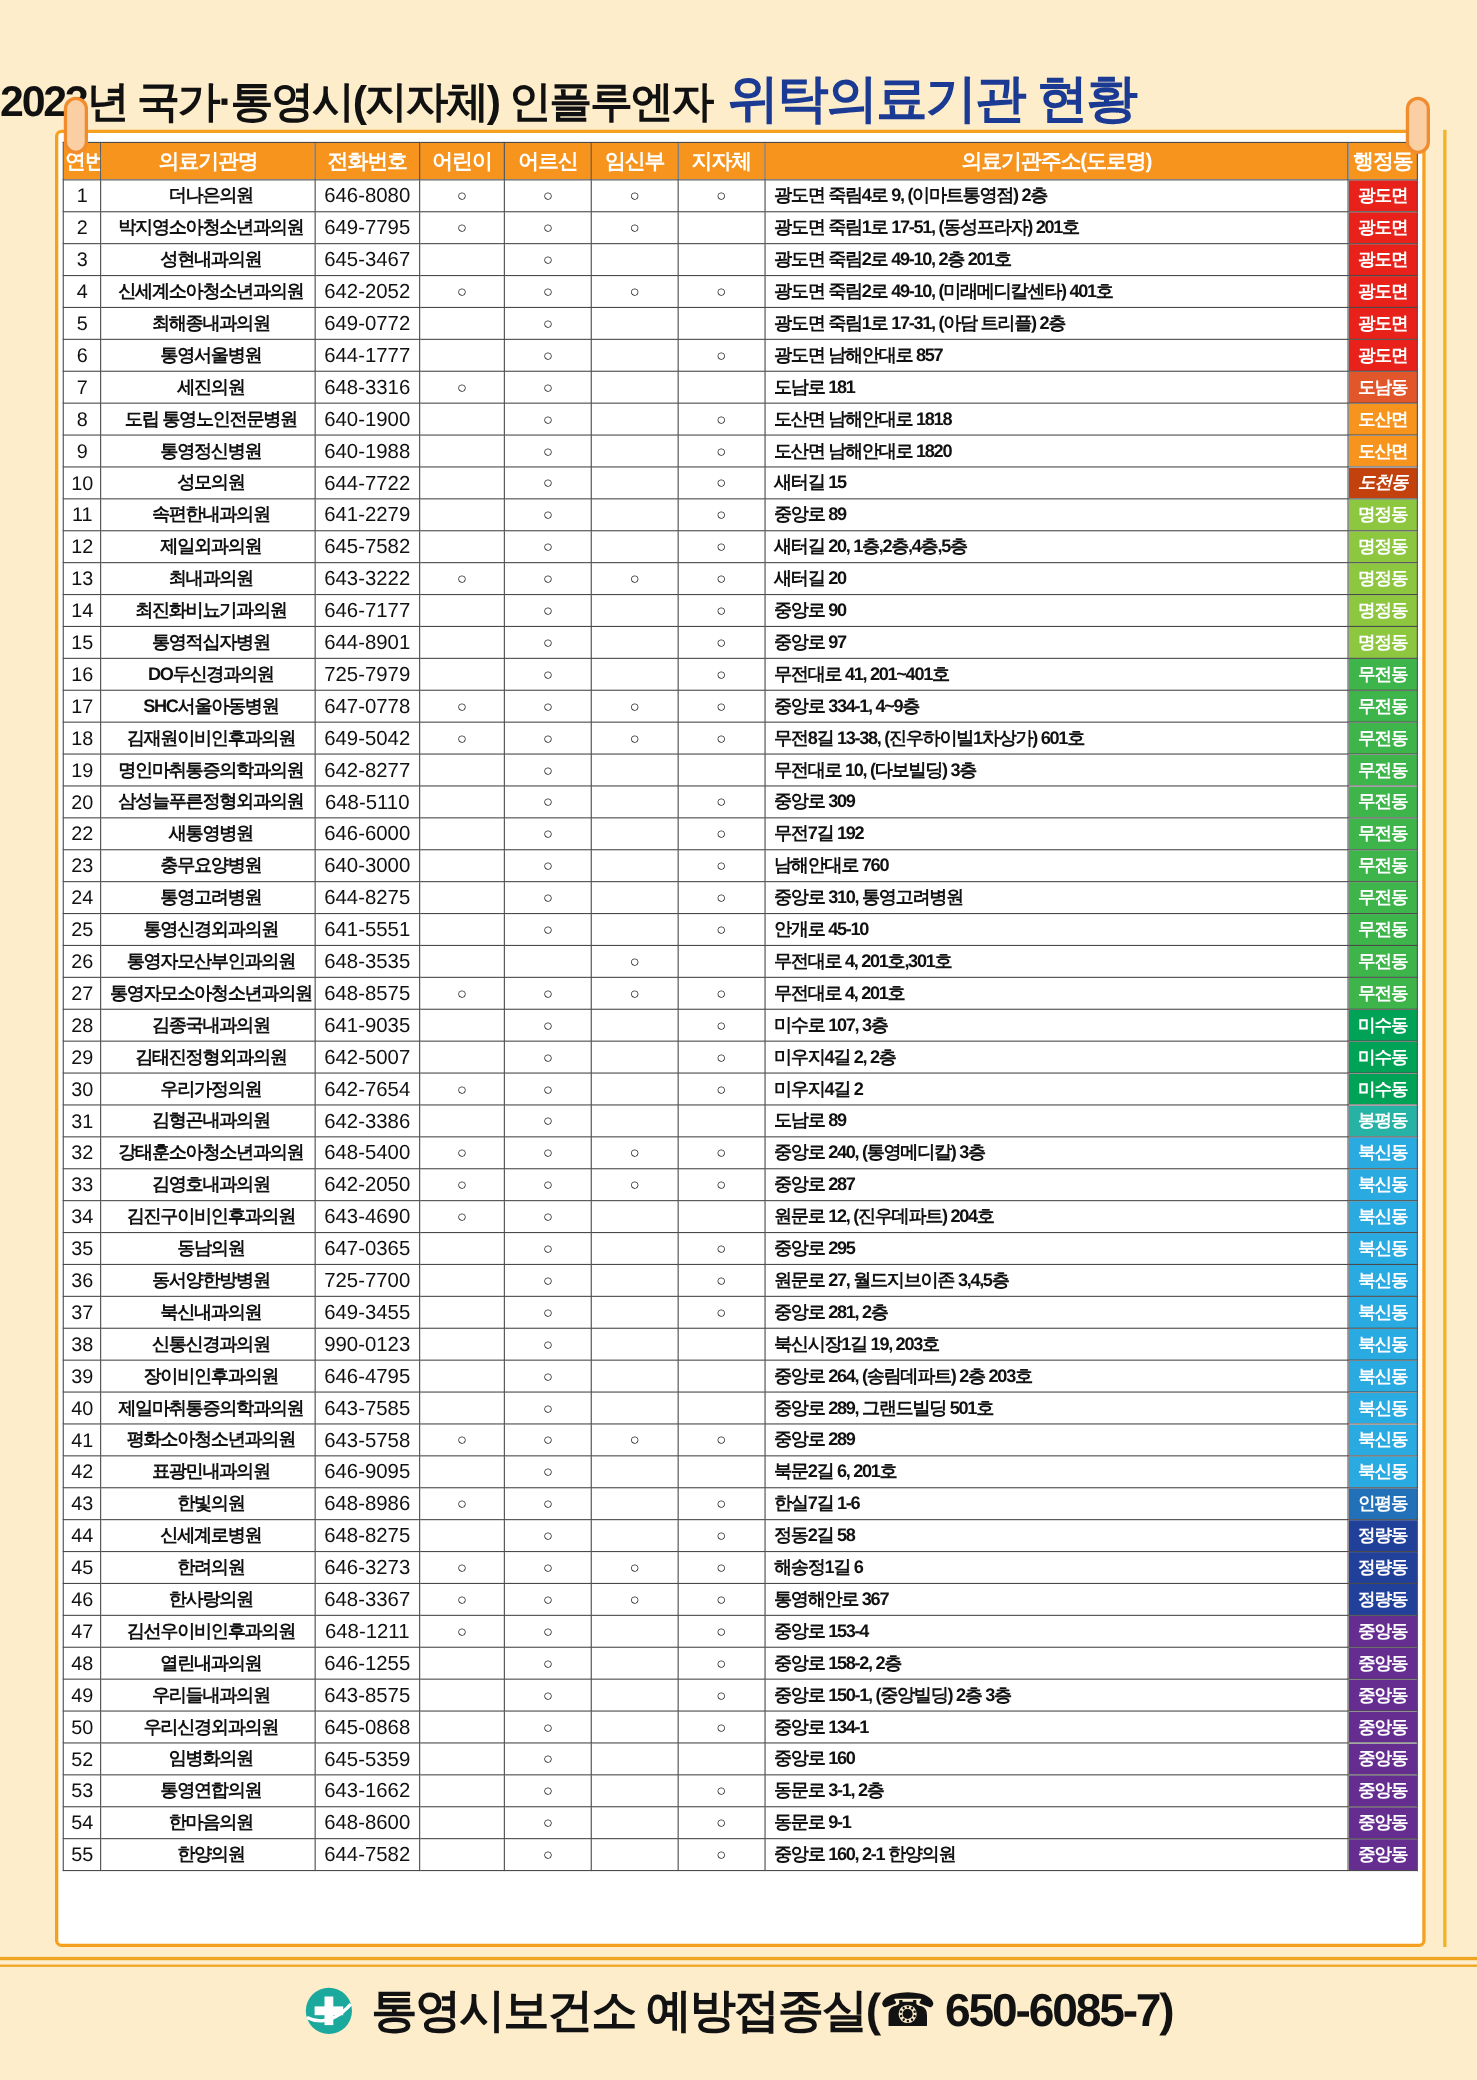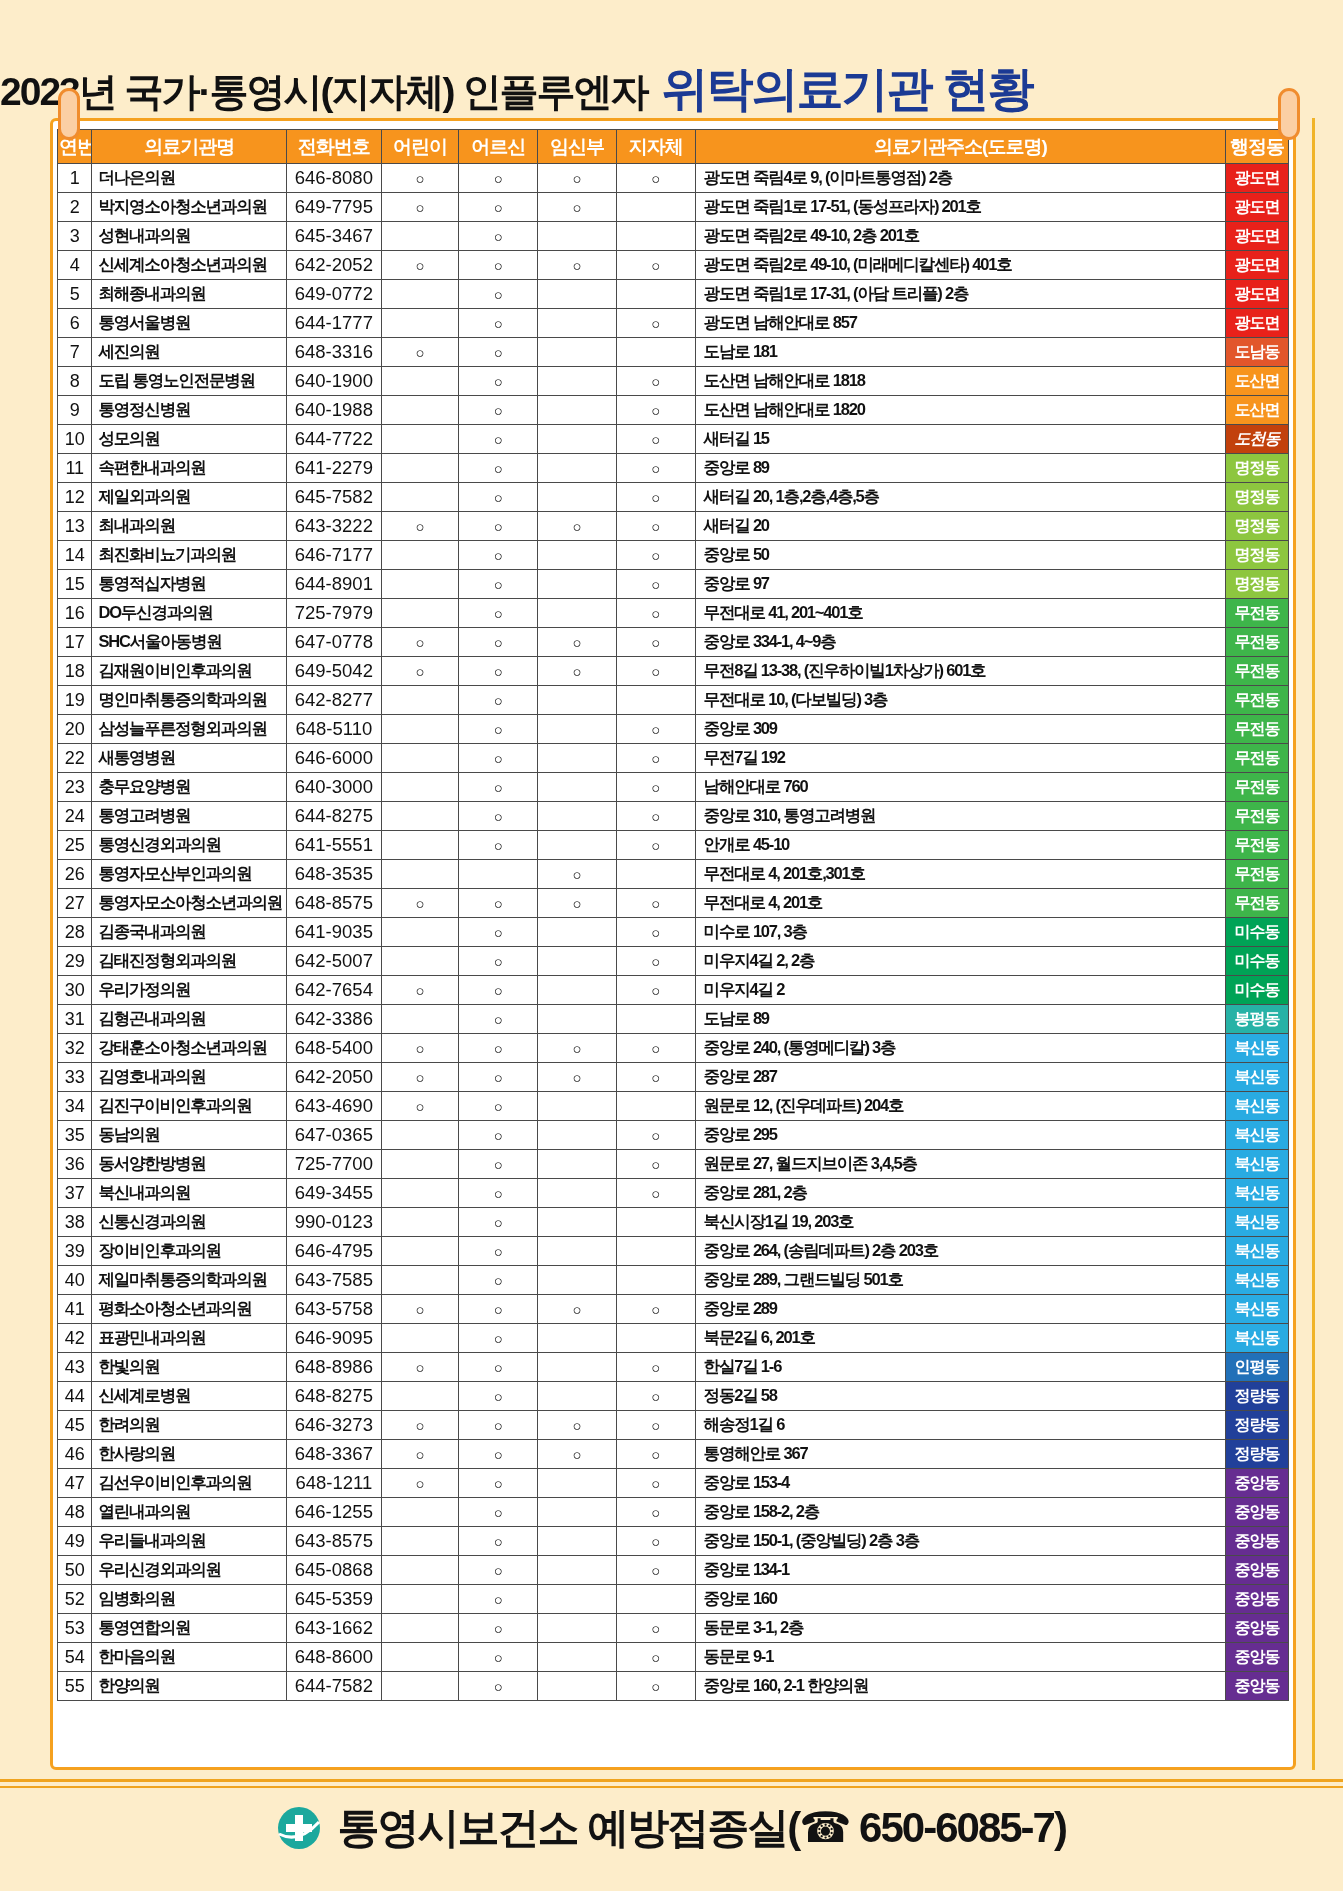--- a/index.html
+++ b/index.html
@@ -41,21 +41,21 @@
   th,td{
     border:1.5px solid #4a4a4a;box-sizing:border-box;
     overflow:hidden;white-space:nowrap;
   }
   thead th{
     background:#f7941d;color:#ffffff;font-weight:bold;font-size:19px;
     height:34px;letter-spacing:-1px;
   }
   tbody td{height:29px;font-size:16.5px;font-weight:bold;color:#111;}
   td.c-no{text-align:center;font-weight:normal;font-size:18px;font-family:"Liberation Sans",sans-serif;}
-  td.c-name{text-align:left;padding-left:6px;letter-spacing:-1.2px;}
+  td.c-name{text-align:center;padding-left:6px;letter-spacing:-1.2px;}
   td.c-phone{text-align:center;font-weight:normal;font-size:18.5px;letter-spacing:0;}
   td.c-mark{text-align:center;font-weight:normal;font-size:15px;}
   td.c-addr{text-align:left;padding-left:8px;letter-spacing:-1.2px;}
   td.c-dong{
     text-align:center;color:#ffffff;font-size:16px;letter-spacing:-1px;
     padding:0;
   }
   col.w-no{width:2.8%;}col.w-name{width:15.8%;}col.w-phone{width:7.7%;}
   col.w-child{width:6.3%;}col.w-elder{width:6.4%;}col.w-preg{width:6.4%;}
   col.w-gov{width:6.4%;}col.w-addr{width:43.1%;}col.w-dong{width:5.1%;}
@@ -259,21 +259,21 @@
           <td class="c-dong" style="background: rgb(141, 198, 63);">명정동</td>
         </tr>
         <tr>
           <td class="c-no">14</td>
           <td class="c-name">최진화비뇨기과의원</td>
           <td class="c-phone">646-7177</td>
           <td class="c-mark"></td>
           <td class="c-mark">○</td>
           <td class="c-mark"></td>
           <td class="c-mark">○</td>
-          <td class="c-addr">중앙로 50</td>
+          <td class="c-addr">중앙로 90</td>
           <td class="c-dong" style="background: rgb(141, 198, 63);">명정동</td>
         </tr>
         <tr>
           <td class="c-no">15</td>
           <td class="c-name">통영적십자병원</td>
           <td class="c-phone">644-8901</td>
           <td class="c-mark"></td>
           <td class="c-mark">○</td>
           <td class="c-mark"></td>
           <td class="c-mark">○</td>

